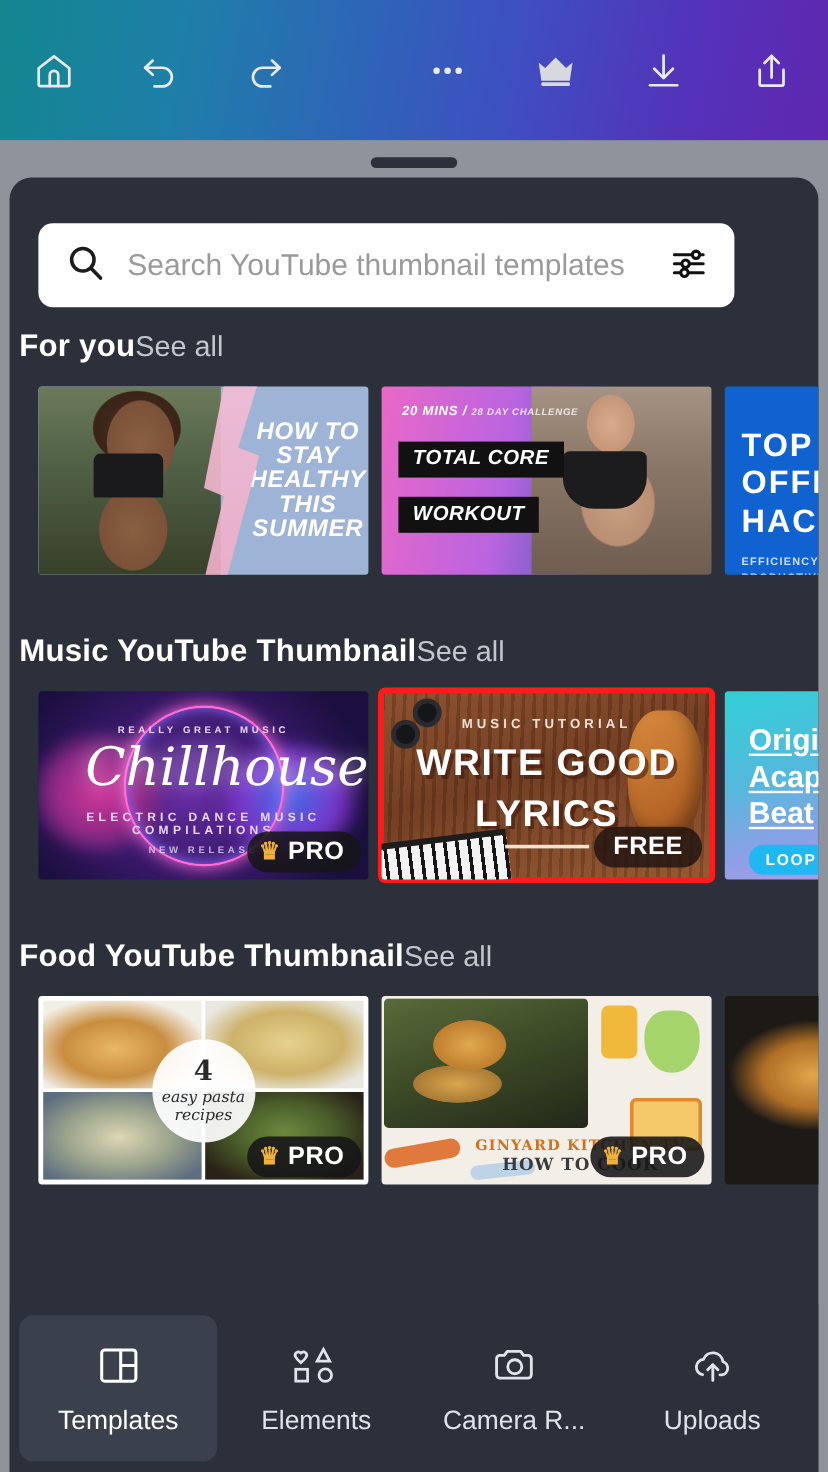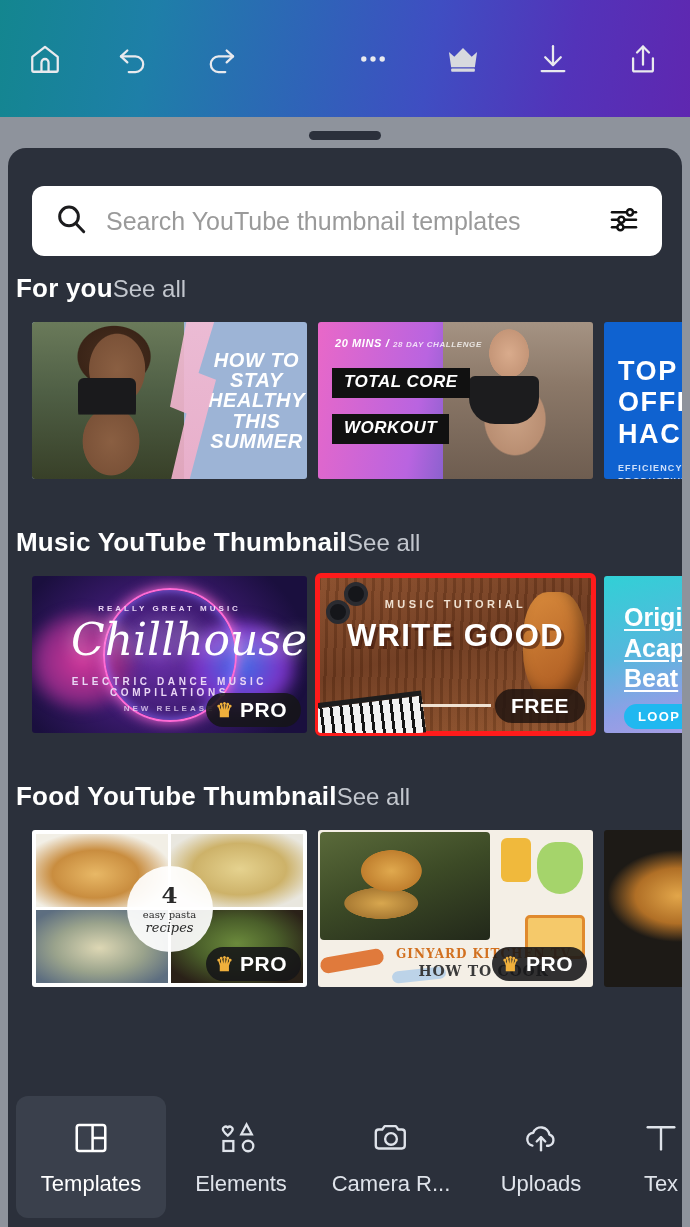--- a/index.html
+++ b/index.html
@@ -28,21 +28,21 @@
     position: absolute; top: 131px; left: 50%; transform: translateX(-50%);
     width: 72px; height: 9px; border-radius: 5px; background: #2b303b;
   }
   .panel {
     position: absolute; top: 148px; left: 8px; width: 674px; height: 1079px;
     background: #2b303b; border-radius: 18px 18px 0 0; overflow: hidden;
   }
 
   
   .searchbar {
-    position: absolute; top: 38px; left: 24px; width: 630px; height: 70px;
+    position: absolute; top: 38px; left: 24px; width: 580px; height: 70px;
     background: #ffffff; border-radius: 12px; display: flex; align-items: center; padding: 0 22px;
   }
   .search-icon { flex: 0 0 auto; margin-right: 18px; }
   .search-input {
     flex: 1 1 auto; border: none; outline: none; background: transparent;
     font-family: "Liberation Sans", sans-serif; font-size: 25px; color: #2b303b;
   }
   .search-input::placeholder { color: #9a9a9a; }
   .filter-icon { flex: 0 0 auto; margin-left: 14px; cursor: pointer; }
 
@@ -207,21 +207,21 @@
   .t-pasta .q2 { background: radial-gradient(ellipse at 52% 48%, #e5d28f 0%, #cdb269 48%, #e9e7df 80%); }
   .t-pasta .q3 { background: radial-gradient(ellipse at 48% 52%, #ddd7b4 0%, #9aa38c 46%, #5d6e80 84%); }
   .t-pasta .q4 { background: radial-gradient(ellipse at 50% 46%, #6b8a3c 0%, #4a5e2a 44%, #2a2118 84%); }
   .t-pasta .circ {
     position:absolute; left: 50%; top: 50%; transform: translate(-50%,-50%);
     width: 86px; height: 86px; border-radius: 50%; background: rgba(255,255,255,.92);
     display:flex; flex-direction:column; align-items:center; justify-content:center;
     color:#2a2a2a; font-family:"DejaVu Serif", serif;
   }
   .t-pasta .circ .n { font-size: 23px; font-weight: bold; line-height: 1; }
-  .t-pasta .circ .c1 { font-size: 10px; margin-top: 3px; }
+  .t-pasta .circ .c1 { font-size: 13px; font-style: italic; margin-top: 3px; }
   .t-pasta .circ .c2 { font-size: 13px; font-style: italic; }
 
   
   .t-kitchen { background: #f4efe6; position: relative; overflow: hidden; }
   .t-kitchen .dish {
     position:absolute; left: 2px; top: 2px; width: 170px; height: 108px;
     background:
       radial-gradient(ellipse 44px 30px at 42% 36%, #e0a94e 0%, #c07f2e 68%, transparent 70%),
       radial-gradient(ellipse 52px 22px at 36% 66%, #d8a74f 0%, #a97a33 70%, transparent 72%),
       linear-gradient(160deg,#5a6a3a 0%, #3c4a26 48%, #22281a 100%);
@@ -236,21 +236,21 @@
     font-family:"DejaVu Serif", serif; font-size: 12px; font-weight: bold; letter-spacing: 1px; }
   .t-kitchen .capt2 { position:absolute; left: 60px; bottom: 8px; right: 4px; text-align:center; color:#3a3a3a;
     font-family:"DejaVu Serif", serif; font-size: 14px; font-weight: bold; letter-spacing: .8px; }
 
   
   .bottomnav {
     position: absolute; bottom: 0; left: 0; width: 674px; height: 140px;
     background: #2b303b; display: flex; align-items: center; padding-left: 8px;
   }
   .navitem {
-    flex: 0 0 auto; width: 150px; height: 122px; border-radius: 12px;
+    flex: 0 0 auto; width: 165px; height: 122px; border-radius: 12px;
     display: flex; flex-direction: column; align-items: center; justify-content: center; gap: 12px;
     cursor: pointer;
   }
   .navitem.active { background: #3a404c; }
   .navitem .lbl { font-size: 22px; color: #dfe3ea; white-space: nowrap; }
   .navitem.active .lbl { color: #ffffff; }
   .navitem .ic { height: 42px; display: flex; align-items: center; justify-content: center; }
   .navitem.clip { width: 90px; overflow: hidden; justify-content: center; }
 </style>
 </head>
@@ -402,20 +402,21 @@
 
           <div class="card t-lyrics selected">
             <div class="hp">
                 <i></i>
                 <i></i>
               </div>
             <div class="guitar"></div>
             <div class="piano"></div>
             <div class="tut">MUSIC TUTORIAL</div>
             <div class="big b1">WRITE GOOD</div>
+            <div class="big b2">LYRICS</div>
             <div class="dash"></div>
             <div class="badge free">
               <span>FREE</span>
             </div>
           </div>
 
           <div class="card card-clip t-acap">
             <div class="l">Origi</div>
             <div class="l">Acap</div>
             <div class="l">Beat</div>

